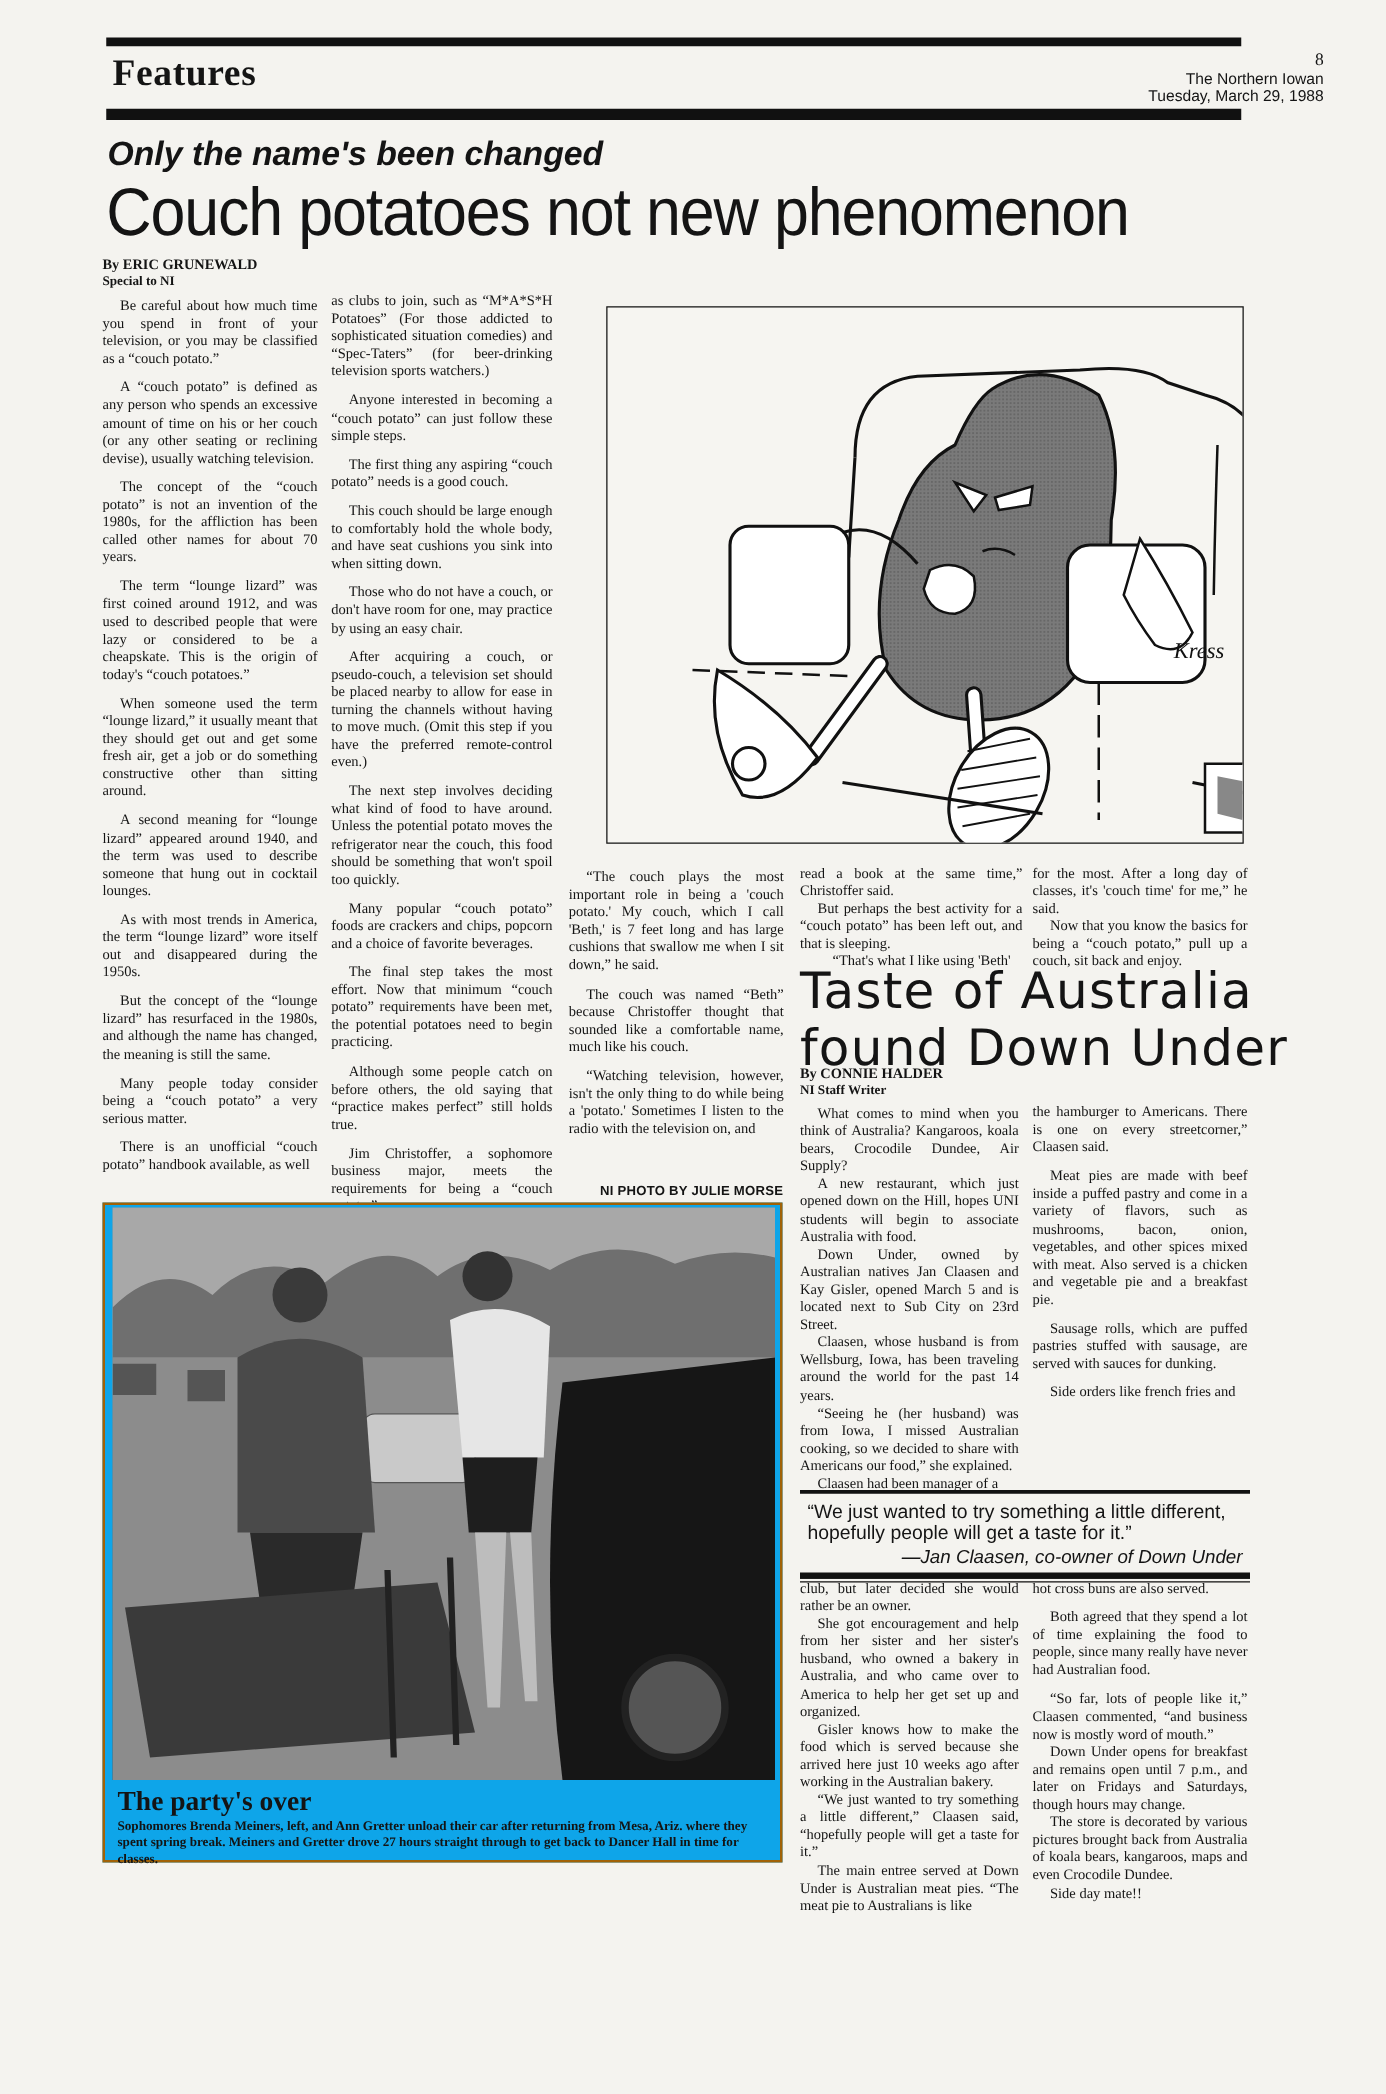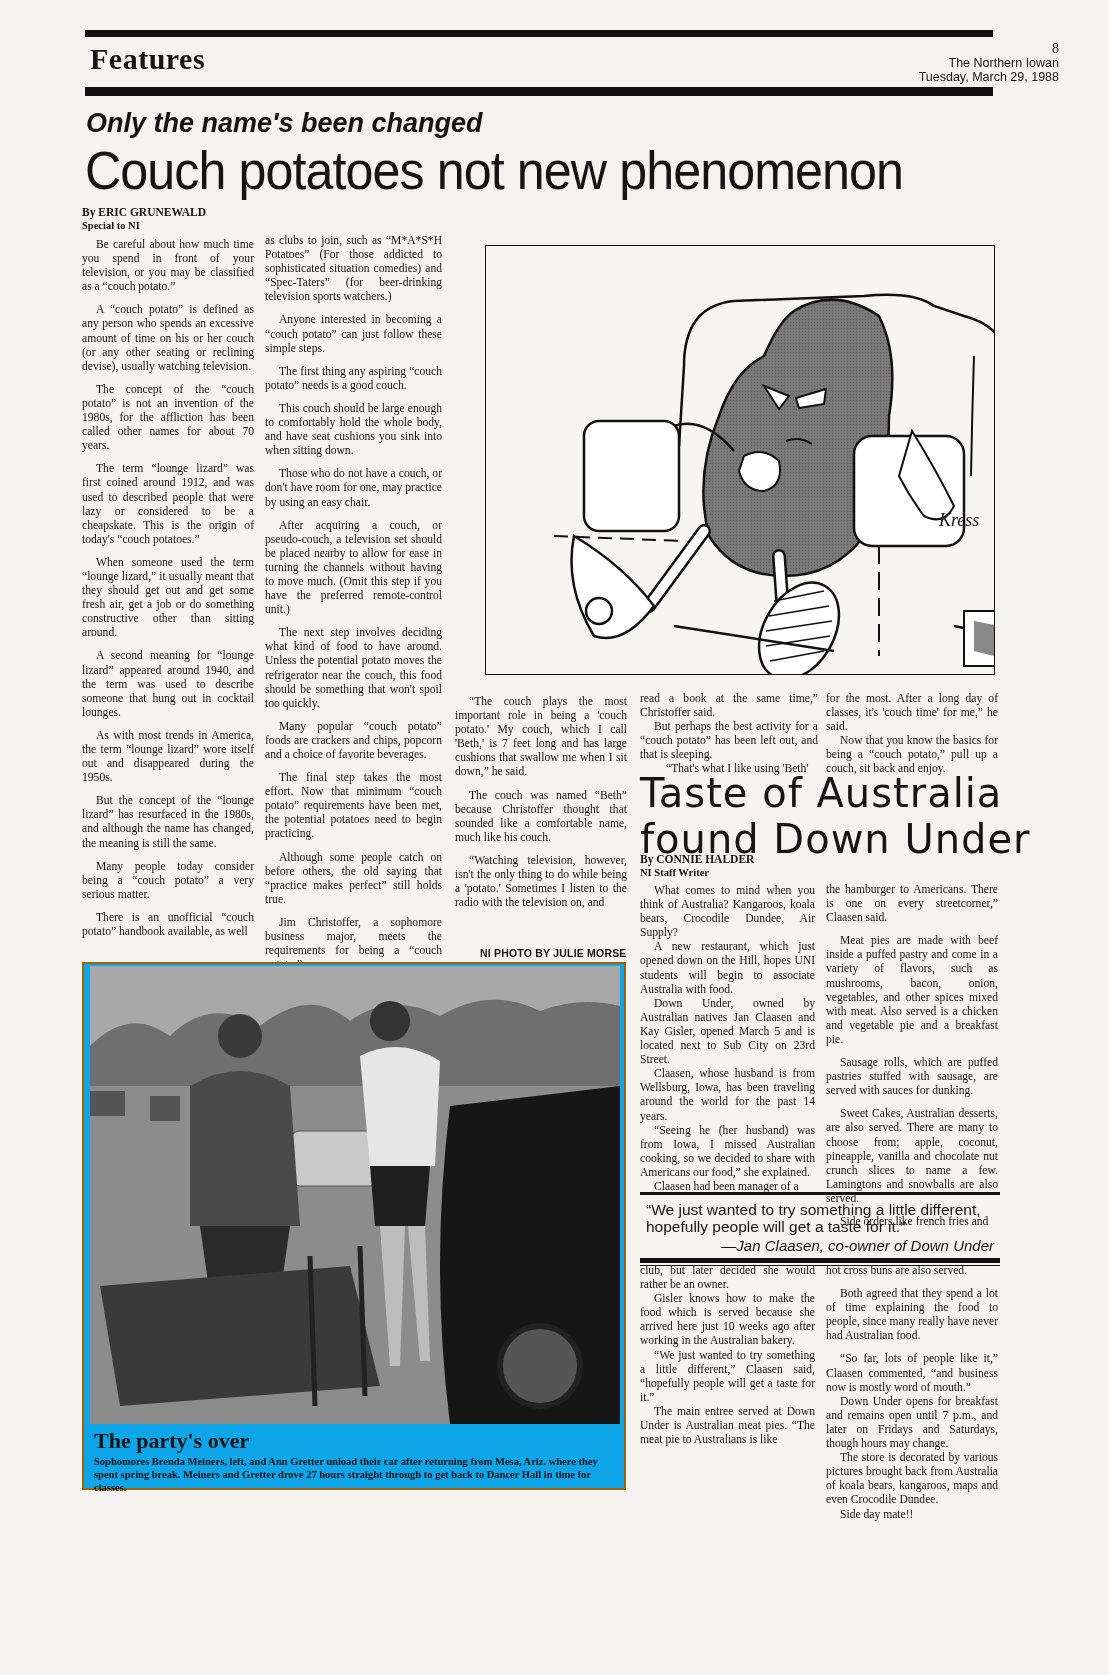--- a/index.html
+++ b/index.html
@@ -71,21 +71,21 @@
   <p>Many people today consider being a “couch potato” a very serious matter.</p>
   <p class="tight">There is an unofficial “couch potato” handbook available, as well</p>
 </div>
 
 <div class="col" style="left:265px; top:234px; width:177px;">
   <p class="cont">as clubs to join, such as “M*A*S*H Potatoes” (For those addicted to sophisticated situation comedies) and “Spec-Taters” (for beer-drinking television sports watchers.)</p>
   <p>Anyone interested in becoming a “couch potato” can just follow these simple steps.</p>
   <p>The first thing any aspiring “couch potato” needs is a good couch.</p>
   <p>This couch should be large enough to comfortably hold the whole body, and have seat cushions you sink into when sitting down.</p>
   <p>Those who do not have a couch, or don't have room for one, may practice by using an easy chair.</p>
-  <p>After acquiring a couch, or pseudo-couch, a television set should be placed nearby to allow for ease in turning the channels without having to move much. (Omit this step if you have the preferred remote-control unit.)</p>
+  <p>After acquiring a couch, or pseudo-couch, a television set should be placed nearby to allow for ease in turning the channels without having to move much. (Omit this step if you have the preferred remote-control even.)</p>
   <p>The next step involves deciding what kind of food to have around. Unless the potential potato moves the refrigerator near the couch, this food should be something that won't spoil too quickly.</p>
   <p>Many popular “couch potato” foods are crackers and chips, popcorn and a choice of favorite beverages.</p>
   <p>The final step takes the most effort. Now that minimum “couch potato” requirements have been met, the potential potatoes need to begin practicing.</p>
   <p>Although some people catch on before others, the old saying that “practice makes perfect” still holds true.</p>
   <p class="tight">Jim Christoffer, a sophomore business major, meets the requirements for being a “couch potato.”</p>
 </div>
 
 <div id="cartoon">
   <svg width="510" height="430" viewBox="0 0 510 430">
     <defs>
@@ -203,34 +203,34 @@
   <p class="tight">Down Under, owned by Australian natives Jan Claasen and Kay Gisler, opened March 5 and is located next to Sub City on 23rd Street.</p>
   <p class="tight">Claasen, whose husband is from Wellsburg, Iowa, has been traveling around the world for the past 14 years.</p>
   <p class="tight">“Seeing he (her husband) was from Iowa, I missed Australian cooking, so we decided to share with Americans our food,” she explained.</p>
   <p class="tight">Claasen had been manager of a</p>
 </div>
 
 <div class="col" style="left:826px; top:883px; width:172px;">
   <p class="cont">the hamburger to Americans. There is one on every streetcorner,” Claasen said.</p>
   <p>Meat pies are made with beef inside a puffed pastry and come in a variety of flavors, such as mushrooms, bacon, onion, vegetables, and other spices mixed with meat. Also served is a chicken and vegetable pie and a breakfast pie.</p>
   <p>Sausage rolls, which are puffed pastries stuffed with sausage, are served with sauces for dunking.</p>
-  <p>Sweet Cakes, Australian desserts, are also served. There are many to choose from; apple, coconut, pineapple, vanilla and chocolate nut crunch slices to name a few. Lamingtons and snowballs are also served.</p>
   <p class="tight">Side orders like french fries and</p>
 </div>
 
 <div id="pull-quote">
   <div class="bar-top"></div>
   <div class="txt">“We just wanted to try something a little different, hopefully people will get a taste for it.”</div>
   <div class="attr">—Jan Claasen, co-owner of Down Under</div>
   <div class="bar-bot"></div>
   <div class="bar-bot2"></div>
 </div>
 
 <div class="col" style="left:640px; top:1264px; width:175px;">
   <p class="cont tight">club, but later decided she would rather be an owner.</p>
+  <p class="tight">She got encouragement and help from her sister and her sister's husband, who owned a bakery in Australia, and who came over to America to help her get set up and organized.</p>
   <p class="tight">Gisler knows how to make the food which is served because she arrived here just 10 weeks ago after working in the Australian bakery.</p>
   <p class="tight">“We just wanted to try something a little different,” Claasen said, “hopefully people will get a taste for it.”</p>
   <p class="tight">The main entree served at Down Under is Australian meat pies. “The meat pie to Australians is like</p>
 </div>
 
 <div class="col" style="left:826px; top:1264px; width:172px;">
   <p class="cont">hot cross buns are also served.</p>
   <p>Both agreed that they spend a lot of time explaining the food to people, since many really have never had Australian food.</p>
   <p class="tight">“So far, lots of people like it,” Claasen commented, “and business now is mostly word of mouth.”</p>
   <p class="tight">Down Under opens for breakfast and remains open until 7 p.m., and later on Fridays and Saturdays, though hours may change.</p>

